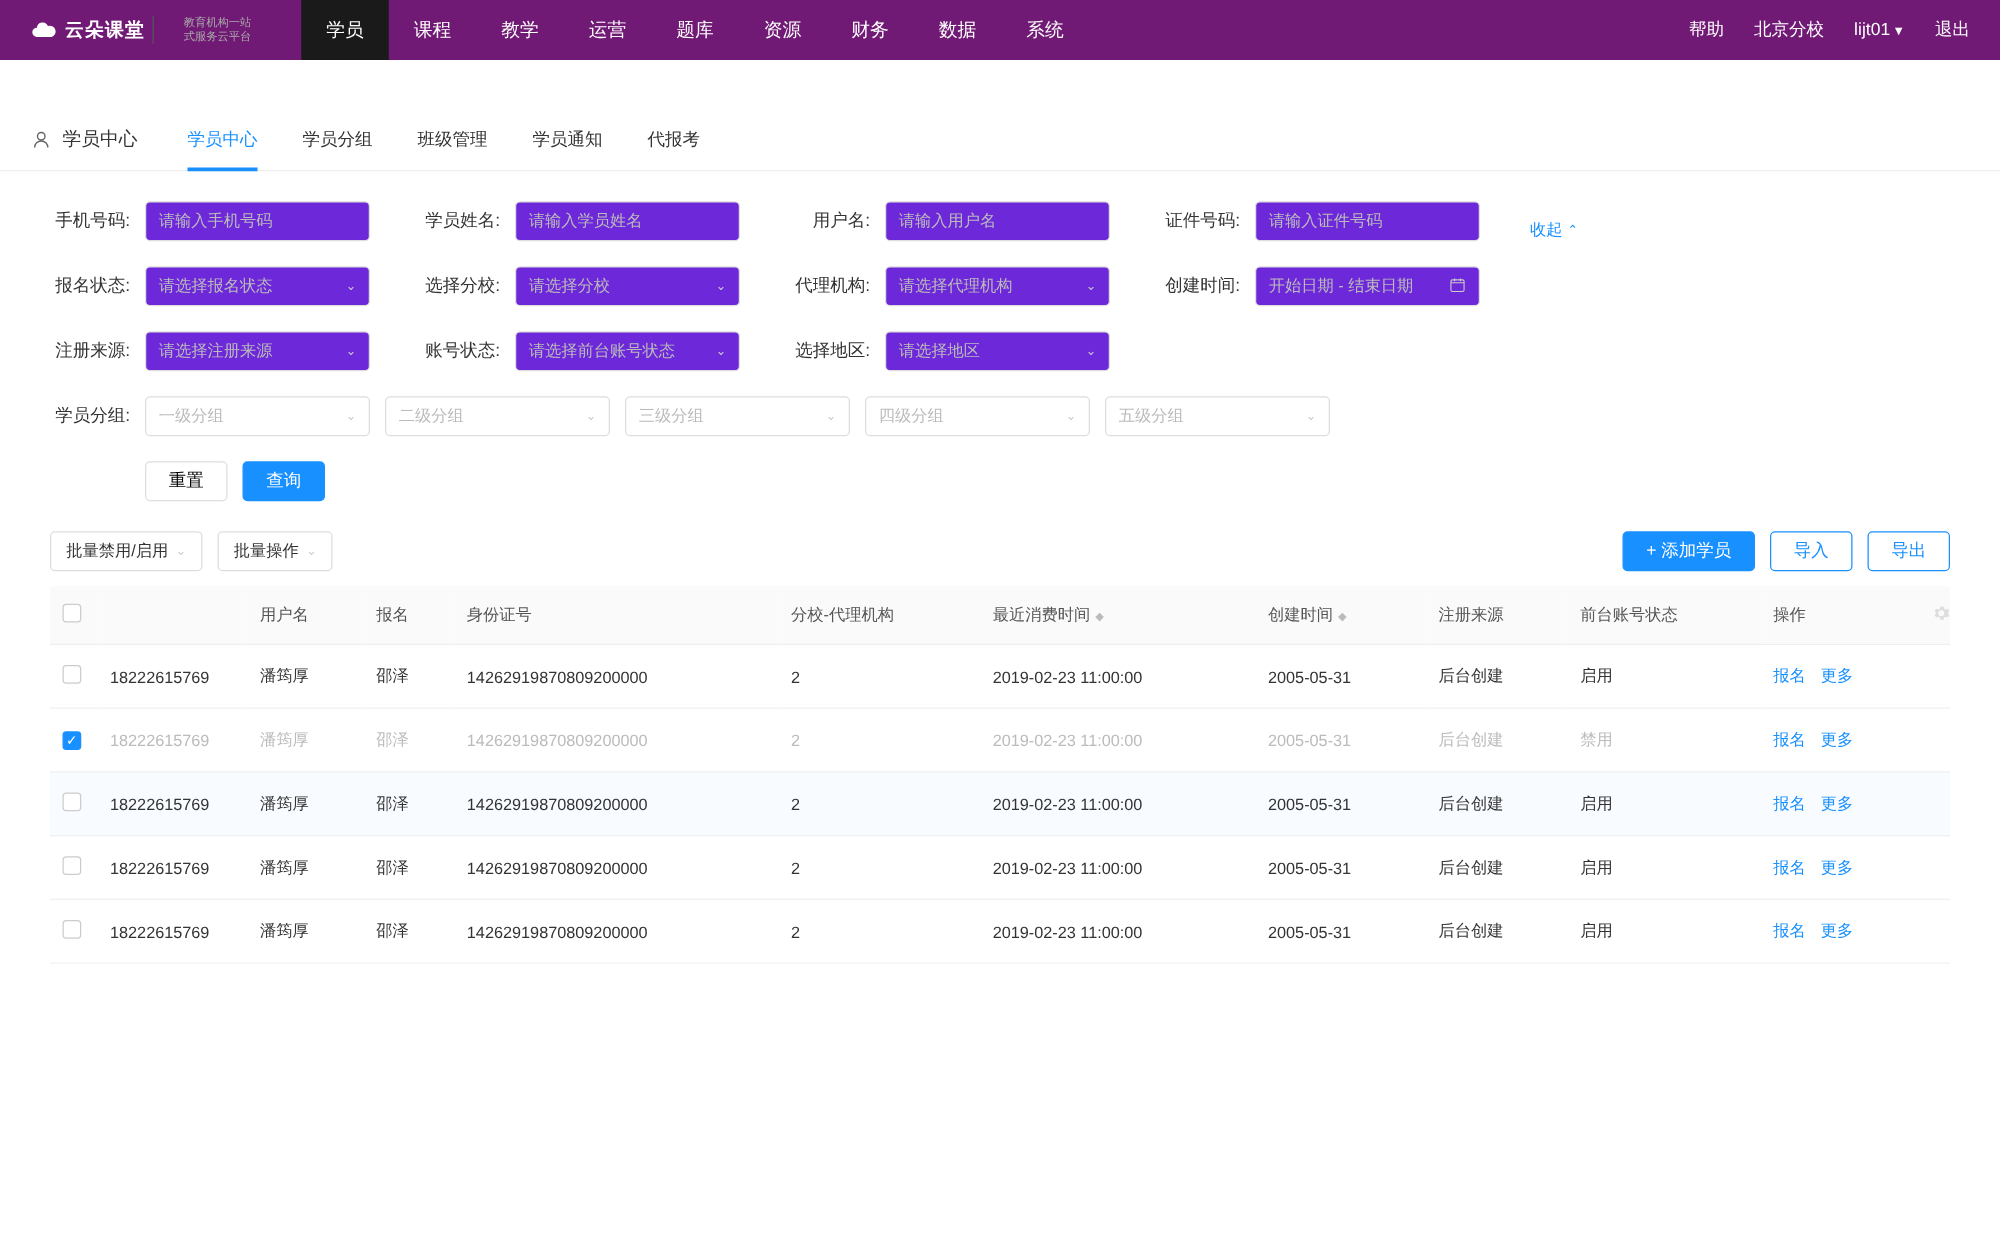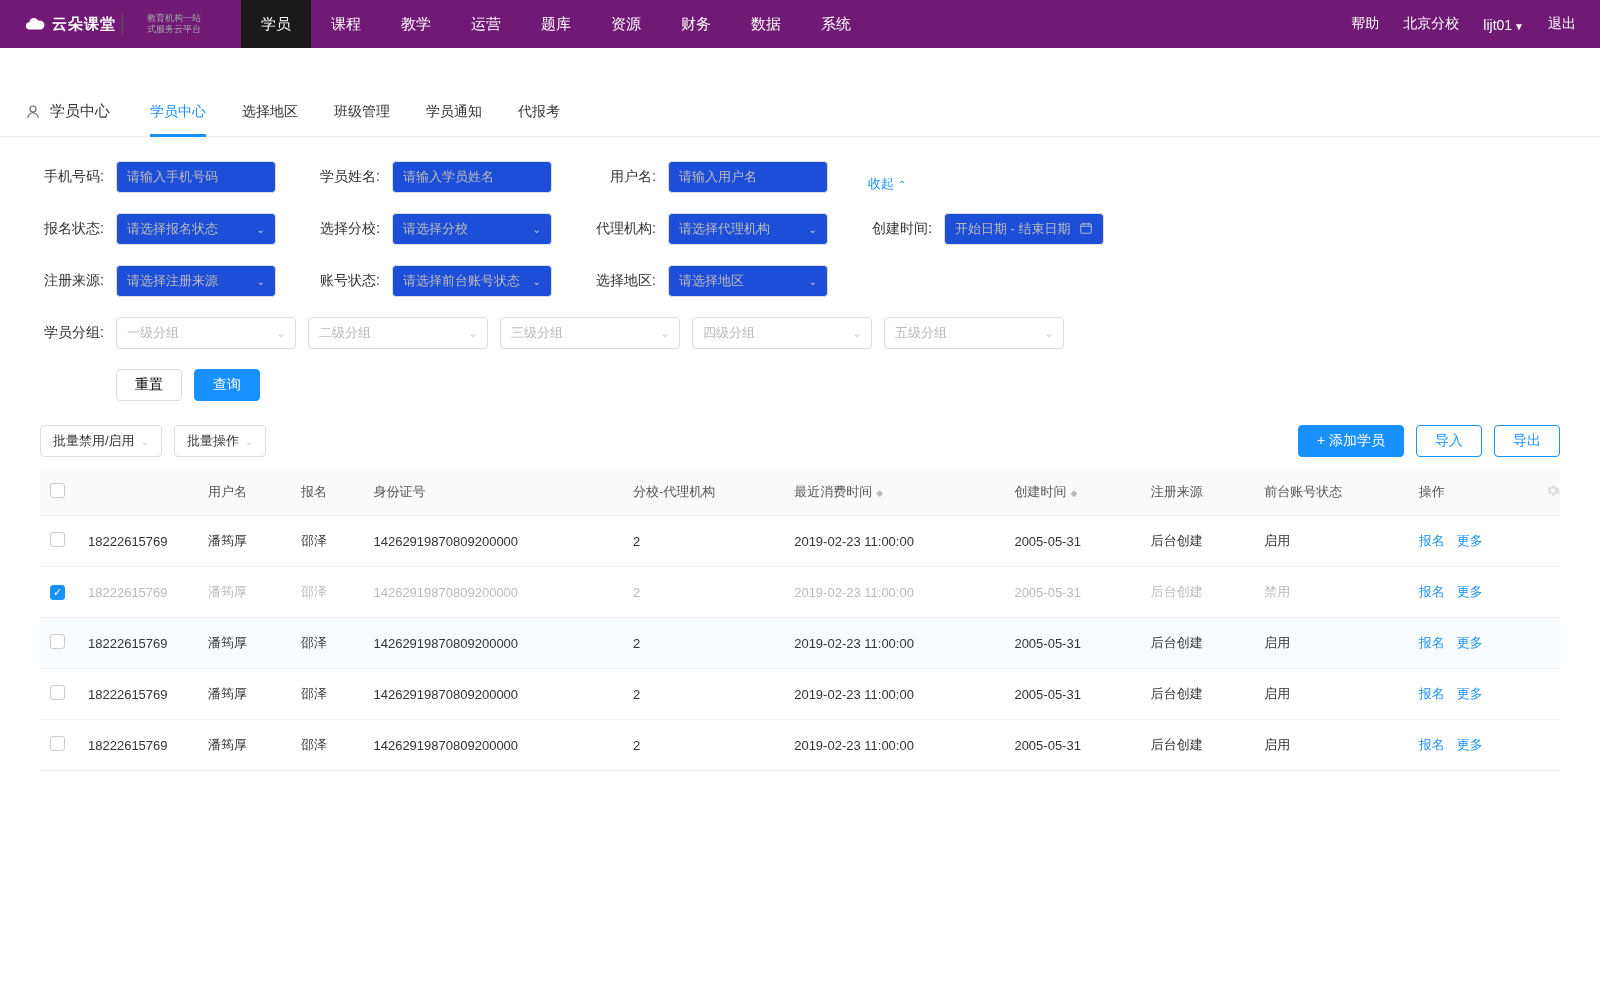--- a/index.html
+++ b/index.html
@@ -7,38 +7,38 @@
 
     
     .topnav { background: #701a75; color: #fff; height: 48px; display: flex; align-items: center; padding: 0 24px; position: relative; }
     .logo { display: flex; align-items: center; gap: 6px; margin-right: 40px; }
     .logo-mark { display: flex; align-items: center; gap: 6px; }
     .logo-text { font-size: 15px; font-weight: 600; letter-spacing: 1px; }
     .logo-sub { font-size: 9px; color: #aaa; border-left: 1px solid #555; padding-left: 24px; line-height: 1.2; }
     .topnav-items { display: flex; justify-content: space-between; }
     .topnav-item { padding: 0 20px; height: 48px; display: flex; align-items: center; cursor: pointer; font-size: 15px; }
     .topnav-item.active { background: #1a1a1a; color: #fff; }
-    .topnav-right { margin-left: auto; display: flex; align-items: flex-end; gap: 24px; font-size: 14px; }
+    .topnav-right { margin-left: auto; display: flex; align-items: flex-start; gap: 24px; font-size: 14px; }
     .topnav-right span { cursor: pointer; }
     .caret { font-size: 10px; margin-left: 2px; }
 
     
     .subnav { height: 50px; display: flex; align-items: center; padding: 0 24px; border-bottom: 1px solid #eee; gap: 40px; margin-top: 39px; }
     .subnav-title { display: flex; align-items: center; gap: 8px; font-size: 15px; color: #333; }
     .subnav-items { display: flex; gap: 36px; }
     .subnav-item { height: 50px; display: flex; align-items: center; cursor: pointer; font-size: 14px; position: relative; }
     .subnav-item.active { color: #1890ff; }
     .subnav-item.active::after { content: ""; position: absolute; bottom: 0; left: 0; right: 0; height: 3px; background: #1890ff; }
 
     
     .filters { padding: 24px 40px 12px; }
     .filter-row { display: flex; gap: 40px; margin-bottom: 20px; align-items: flex-end; flex-wrap: wrap; }
     .filter-item { display: flex; align-items: center; gap: 12px; }
     .filter-label { font-size: 14px; color: #333; min-width: 64px; text-align: right; }
-    .filter-input { height: 32px; border: 1px solid #ddd; border-radius: 4px; padding: 0 10px; font-size: 13px; width: 160px; color: #bbb; background: #1d4ed8; display: flex; align-items: center; justify-content: space-between; }
+    .filter-input { height: 32px; border: 1px solid #ddd; border-radius: 4px; padding: 0 10px; font-size: 13px; width: 180px; color: #bbb; background: #6d28d9; display: flex; align-items: center; justify-content: space-between; }
     .filter-input.sel { cursor: pointer; }
     .chev { color: #ccc; font-size: 10px; }
     .collapse-link { color: #1890ff; cursor: pointer; display: flex; align-items: center; gap: 4px; font-size: 13px; }
 
     
     .group-row { display: flex; gap: 12px; margin-bottom: 20px; align-items: center; }
     .group-sel { height: 32px; border: 1px solid #ddd; border-radius: 4px; padding: 0 10px; width: 180px; color: #bbb; display: flex; align-items: center; justify-content: space-between; cursor: pointer; font-size: 13px; }
 
     
     .btn { height: 32px; padding: 0 18px; border-radius: 4px; border: 1px solid #ddd; background: #fff; font-size: 14px; cursor: pointer; display: inline-flex; align-items: center; gap: 4px; }
@@ -106,21 +106,21 @@
 
 <div class="subnav">
   <div class="subnav-title">
     <svg width="18" height="18" viewBox="0 0 24 24">
         <path fill="none" stroke="#666" stroke-width="1.5" d="M12 12a4 4 0 100-8 4 4 0 000 8zm-7 8a7 7 0 0114 0"></path>
       </svg>
     <span>学员中心</span>
   </div>
   <div class="subnav-items" id="subnav-items">
       <div class="subnav-item active">学员中心</div>
-      <div class="subnav-item">选择地区</div>
+      <div class="subnav-item">学员分组</div>
       <div class="subnav-item">班级管理</div>
       <div class="subnav-item">学员通知</div>
       <div class="subnav-item">代报考</div>
     </div>
 </div>
 
 <div class="filters">
   <div class="filter-row" id="filter-row-1">
       <div class="filter-item">
         <span class="filter-label">手机号码:</span>
@@ -131,20 +131,26 @@
       <div class="filter-item">
         <span class="filter-label">学员姓名:</span>
         <div class="filter-input">
           <span>请输入学员姓名</span>
         </div>
       </div>
       <div class="filter-item">
         <span class="filter-label">用户名:</span>
         <div class="filter-input">
           <span>请输入用户名</span>
+        </div>
+      </div>
+      <div class="filter-item">
+        <span class="filter-label">证件号码:</span>
+        <div class="filter-input">
+          <span>请输入证件号码</span>
         </div>
       </div>
       <span class="collapse-link">
         <span>收起</span> 
         <span style="font-size:10px;">⌃</span>
       </span>
     </div>
   <div class="filter-row" id="filter-row-2">
       <div class="filter-item">
         <span class="filter-label">报名状态:</span>

